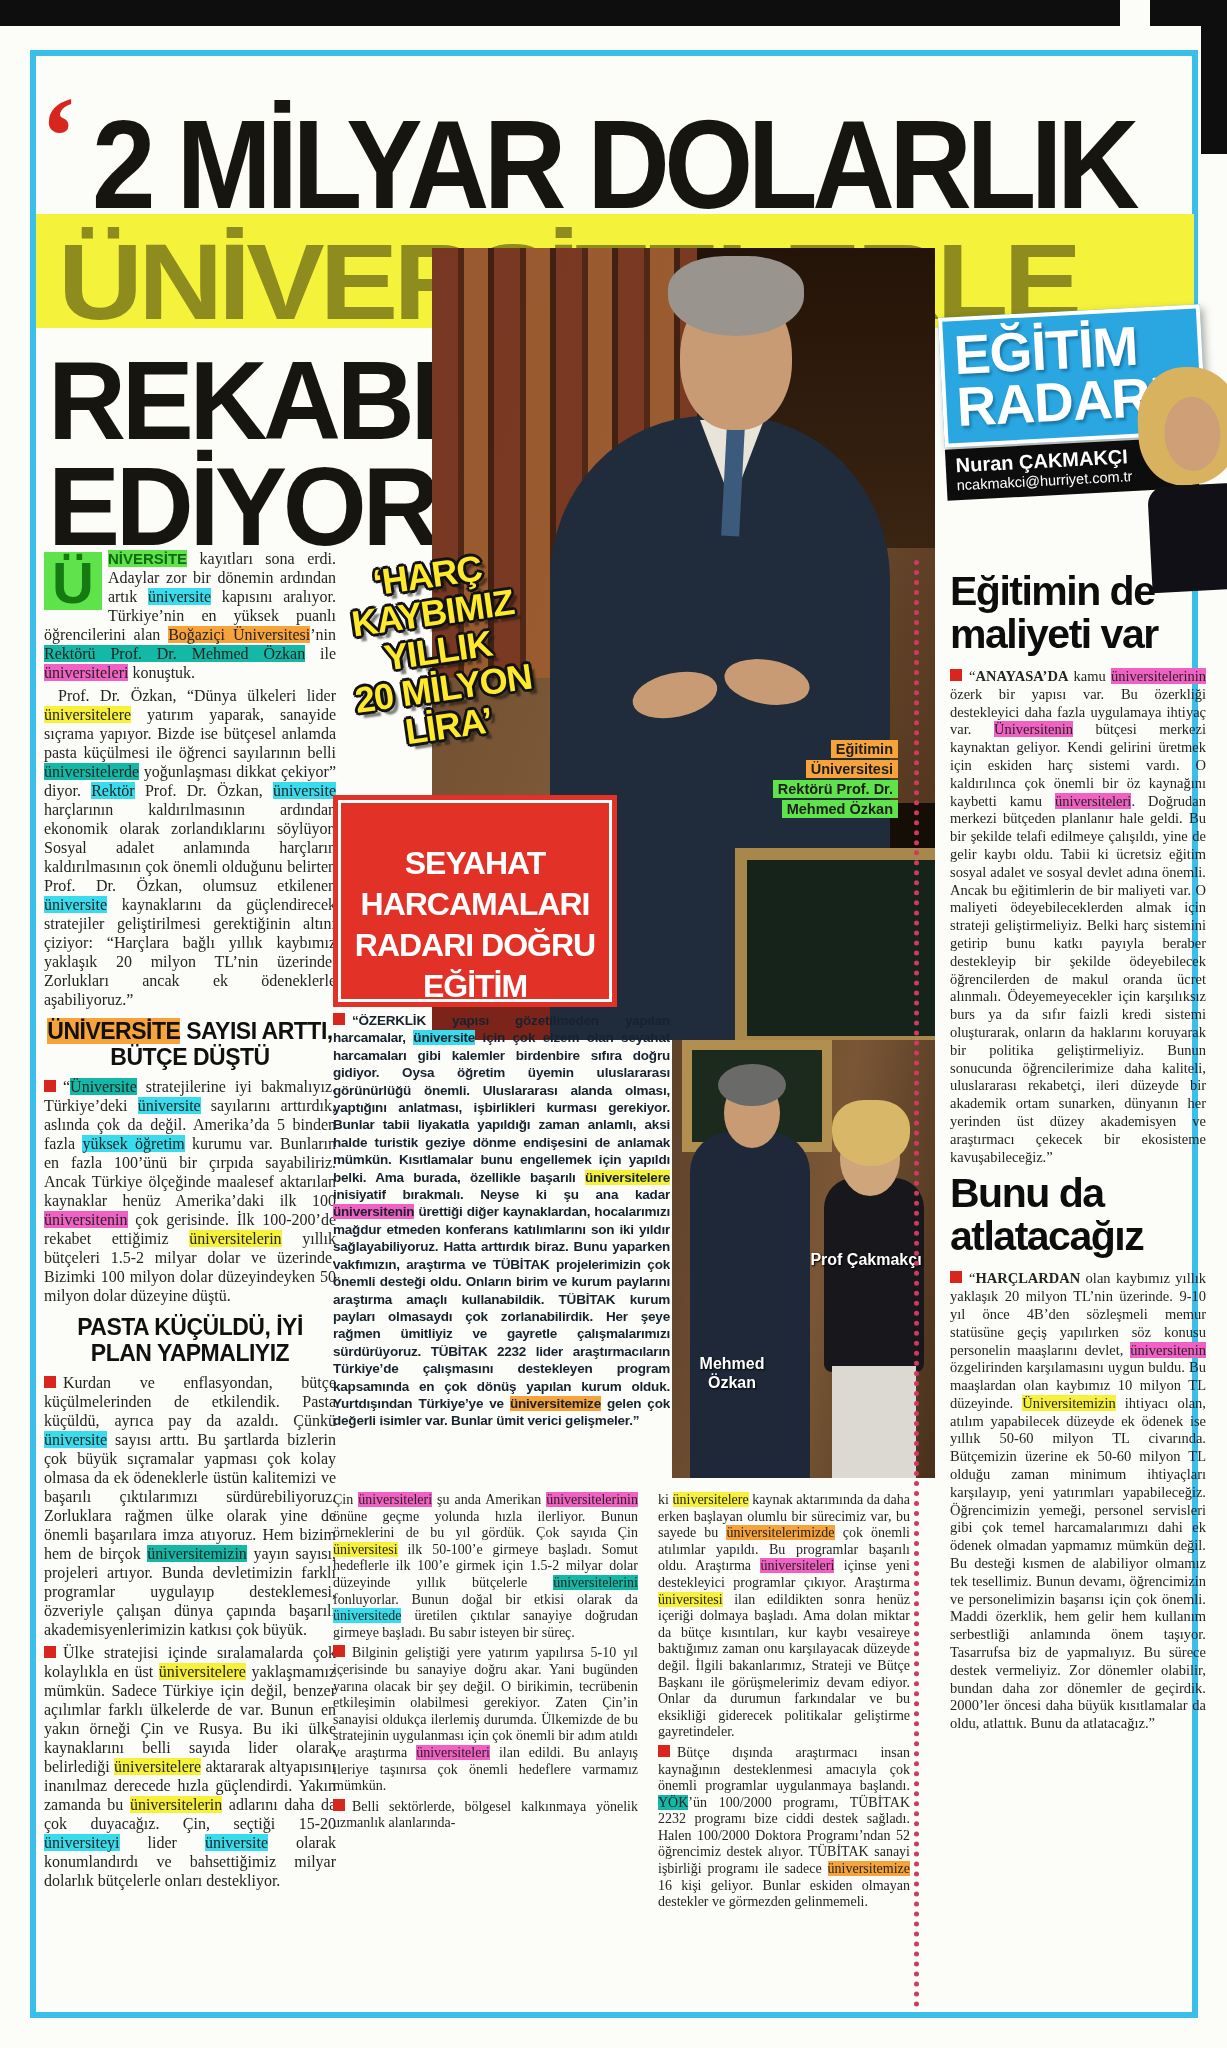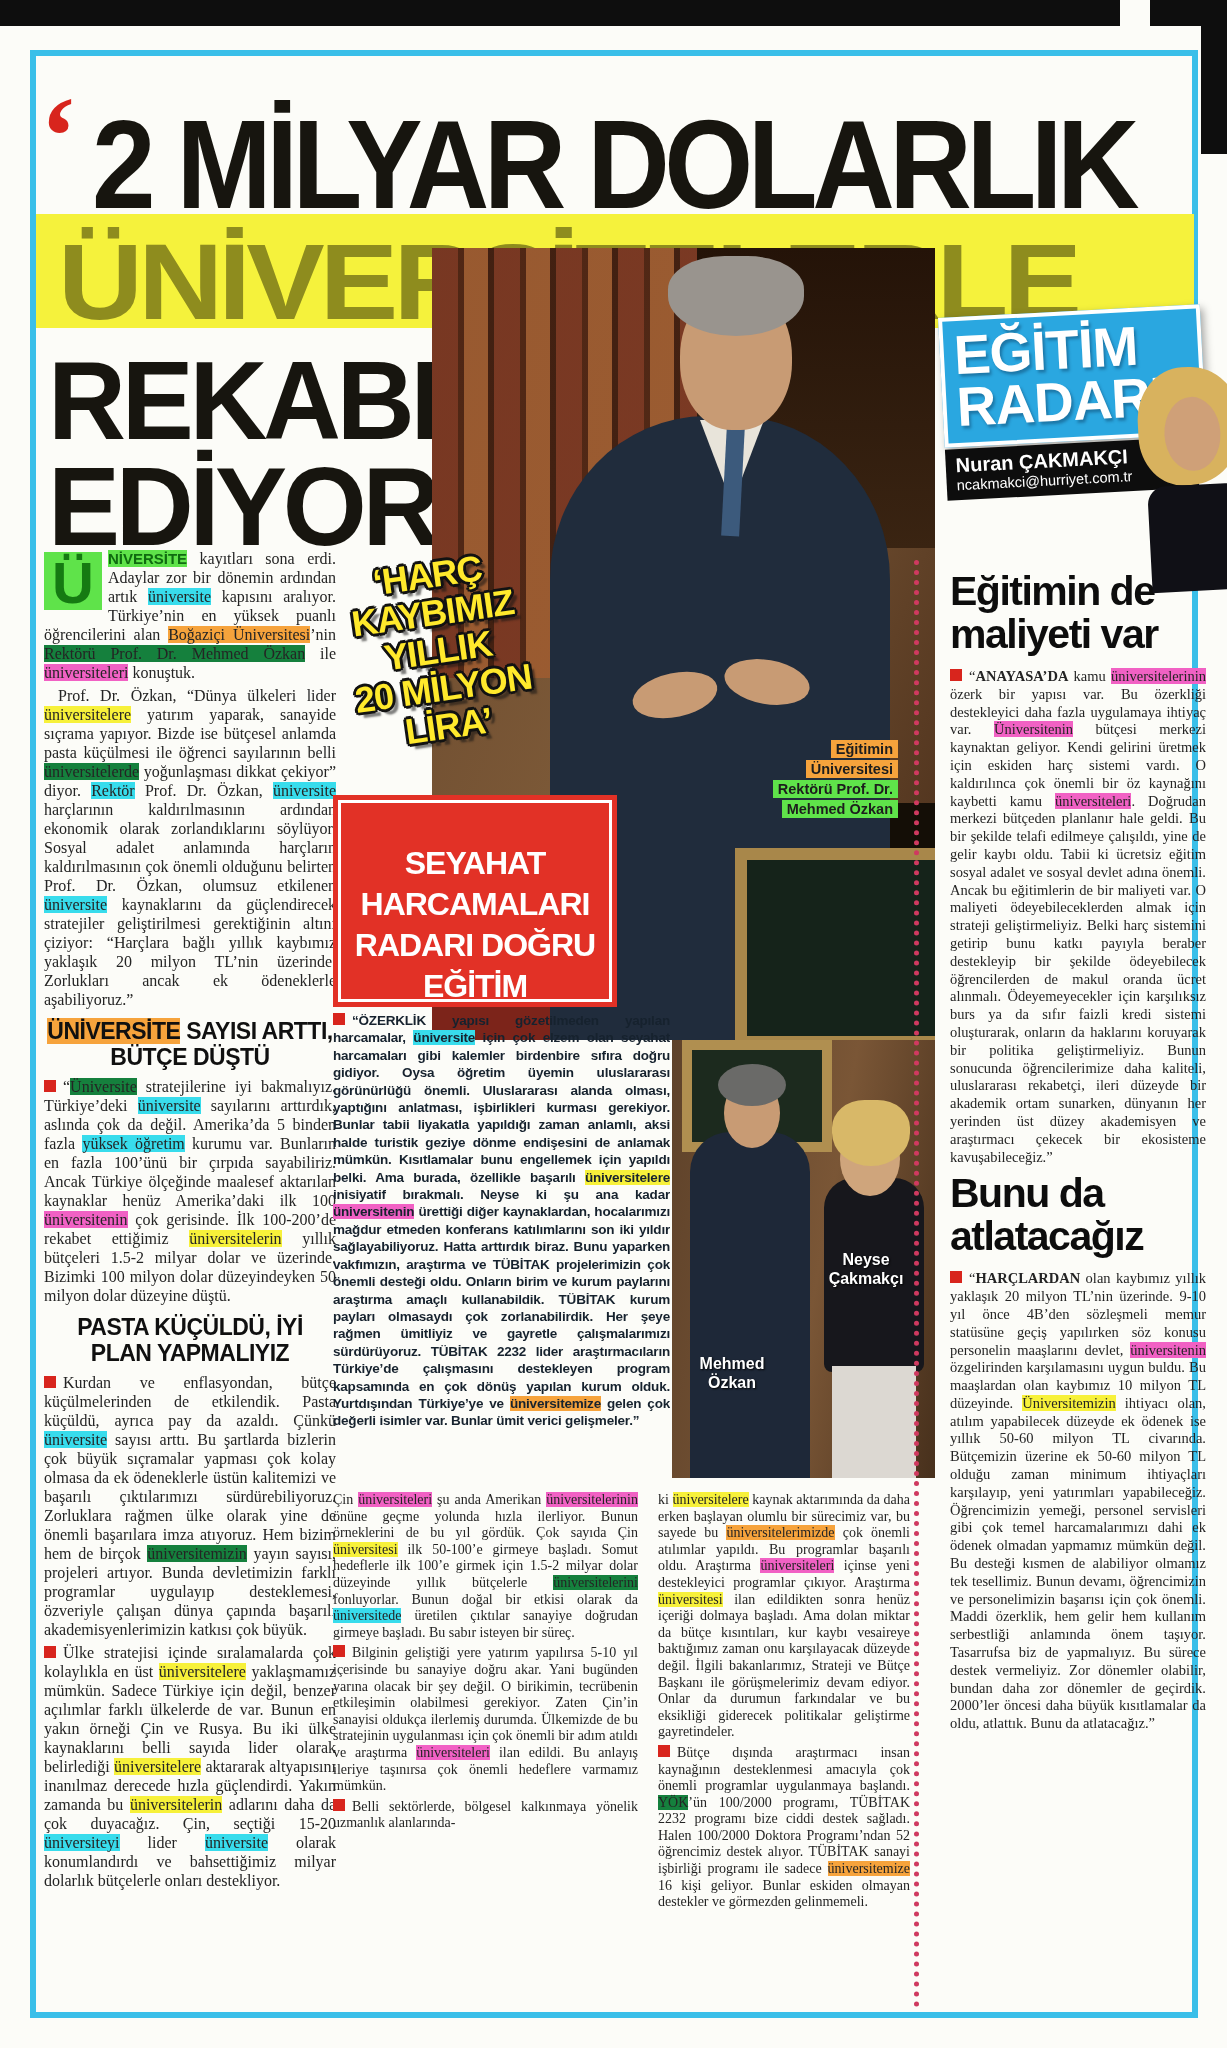--- a/index.html
+++ b/index.html
@@ -20,21 +20,21 @@
 #hl3{left:48px;top:336px;font-size:100px;letter-spacing:-4px;transform:scale(1.08,1.12)}
 #hl4{left:48px;top:442px;font-size:100px;letter-spacing:-4px;transform:scale(1.08,1.12)}
 #hl4 .comma{color:#d8251d}
 
 .serifcol{position:absolute;color:#242424;text-align:justify;overflow:hidden}
 .serifcol .para{margin:0 0 4px;text-indent:14px}
 .serifcol .para.first{text-indent:0}
 .subhead{font-family:"Liberation Sans",sans-serif;font-weight:800;font-size:23px;line-height:26px;text-align:center;color:#101010;margin:9px 0 7px;text-indent:0;letter-spacing:-.5px}
 .h1{font-family:"Liberation Sans",sans-serif;font-weight:800;font-size:41px;line-height:43px;color:#0d0d0d;letter-spacing:-1.5px;margin:4px 0 12px;text-indent:0;text-align:left}
 .bullet{display:inline-block;width:12px;height:12px;background:#d8251d;margin-right:7px}
-.hl-y{background:#f7f13a}.hl-g{background:#15803d}.hl-c{background:#38dcec}.hl-p{background:#f161c4;}.hl-o{background:#f6a33c}
+.hl-y{background:#f7f13a}.hl-g{background:#14b8a6}.hl-c{background:#38dcec}.hl-p{background:#f161c4;}.hl-o{background:#f6a33c}
 .seg-b{font-weight:bold}
 .dc{float:left;font-family:"Liberation Sans",sans-serif;font-weight:900;font-size:58px;line-height:50px;color:#157a12;background:#5fe34a;padding:6px 8px 2px;margin:3px 6px 0 0}
 .gb{background:#5fe34a;color:#0f6b10;font-weight:bold;font-family:"Liberation Sans",sans-serif;font-size:15px}
 #left-col{left:44px;top:549px;width:292px;height:1456px;font-size:16px;line-height:19px}
 #right-col{left:950px;top:566px;width:256px;height:1442px;font-size:14.5px;line-height:17.8px}
 #right-col .para{text-indent:0;margin-bottom:6px}
 #quote-col{left:333px;top:1012px;width:337px;height:470px;font-family:"Liberation Sans",sans-serif;font-weight:700;font-size:13.5px;line-height:17.4px;color:#16222e;letter-spacing:-.2px}
 #quote-col .para{text-indent:0}
 #bottom-a{left:333px;top:1492px;width:305px;height:480px;font-size:14px;line-height:16.6px}
 #bottom-b{left:658px;top:1492px;width:252px;height:480px;font-size:14px;line-height:16.6px}
@@ -175,21 +175,21 @@
 
   <div class="abs" id="photo2">
     <div class="frame2"></div>
     <div class="suit2"></div>
     <div class="head2"></div>
     <div class="hair2"></div>
     <div class="coat"></div>
     <div class="pants"></div>
     <div class="headw"></div>
     <div class="hairw"></div>
-    <div class="p2label" id="label-nuran">Neyse Çakmakçı</div>
+    <div class="p2label" id="label-nuran">Prof Çakmakçı</div>
     <div class="p2label" id="label-mehmed">Mehmed Özkan</div>
   </div>
 
   <div class="serifcol" id="bottom-a">
       <p class="para first"><span>Çin </span><span class="hl-p">üniversiteleri</span><span> şu anda Amerikan </span><span class="hl-p">üniversitelerinin</span><span> önüne geçme yolunda hızla ilerliyor. Bunun örneklerini de bu yıl gördük. Çok sayıda Çin </span><span class="hl-y">üniversitesi</span><span> ilk 50-100’e girmeye başladı. Somut hedeflerle ilk 100’e girmek için 1.5-2 milyar dolar düzeyinde yıllık bütçelerle </span><span class="hl-g">üniversitelerini</span><span> fonluyorlar. Bunun doğal bir etkisi olarak da </span><span class="hl-c">üniversitede</span><span> üretilen çıktılar sanayiye doğrudan girmeye başladı. Bu sabır isteyen bir süreç.</span></p>
       <p class="para first"><span class="bullet"></span><span>Bilginin geliştiği yere yatırım yapılırsa 5-10 yıl içerisinde bu sanayiye doğru akar. Yani bugünden yarına olacak bir şey değil. O birikimin, tecrübenin etkileşimin olabilmesi gerekiyor. Zaten Çin’in sanayisi oldukça ilerlemiş durumda. Ülkemizde de bu stratejinin uygulanması için çok önemli bir adım atıldı ve araştırma </span><span class="hl-p">üniversiteleri</span><span> ilan edildi. Bu anlayış ileriye taşınırsa çok önemli hedeflere varmamız mümkün.</span></p>
       <p class="para first"><span class="bullet"></span><span>Belli sektörlerde, bölgesel kalkınmaya yönelik uzmanlık alanlarında-</span></p>
     </div>
   <div class="serifcol" id="bottom-b">
       <p class="para first"><span>ki </span><span class="hl-y">üniversitelere</span><span> kaynak aktarımında da daha erken başlayan olumlu bir sürecimiz var, bu sayede bu </span><span class="hl-o">üniversitelerimizde</span><span> çok önemli atılımlar yapıldı. Bu programlar başarılı oldu. Araştırma </span><span class="hl-p">üniversiteleri</span><span> içinse yeni destekleyici programlar çıkıyor. Araştırma </span><span class="hl-y">üniversitesi</span><span> ilan edildikten sonra henüz içeriği dolmaya başladı. Ama dolan miktar da bütçe kısıntıları, kur kaybı vesaireye baktığımız zaman onu karşılayacak düzeyde değil. İlgili bakanlarımız, Strateji ve Bütçe Başkanı ile görüşmelerimiz devam ediyor. Onlar da durumun farkındalar ve bu eksikliği giderecek politikalar geliştirme gayretindeler.</span></p>

